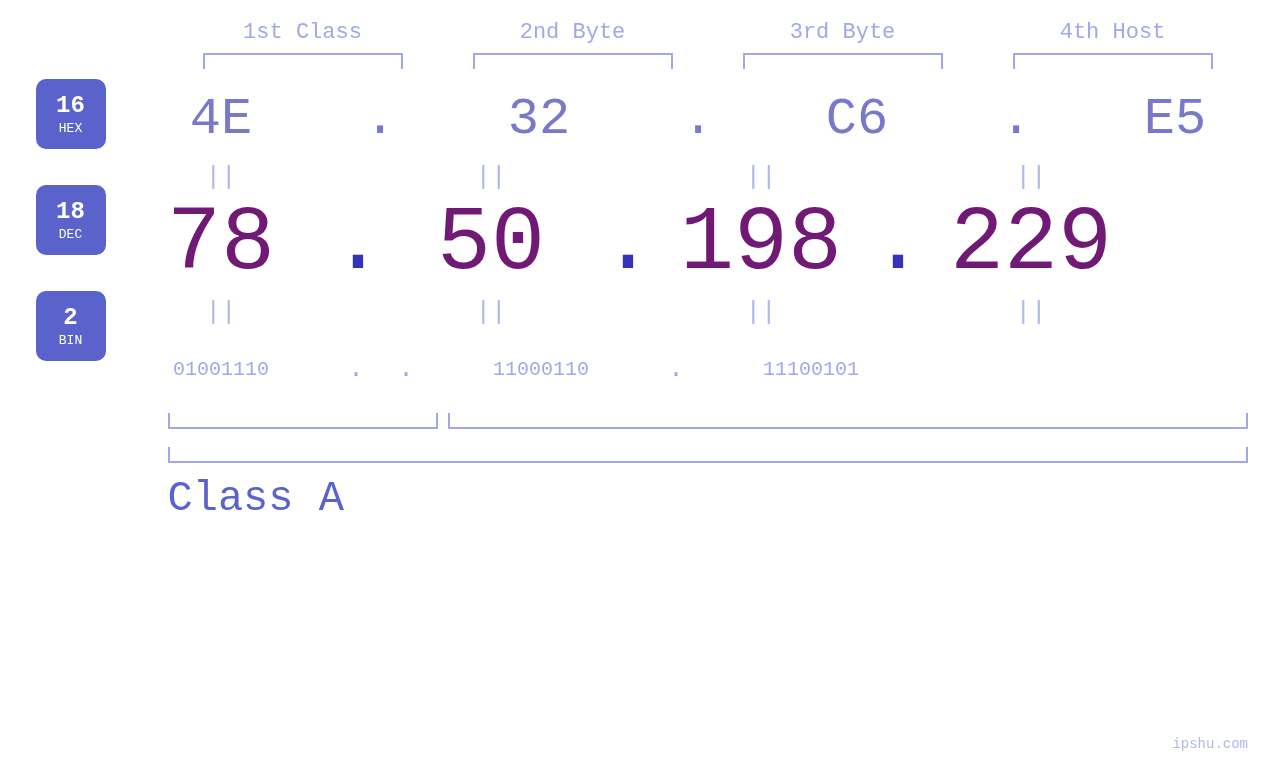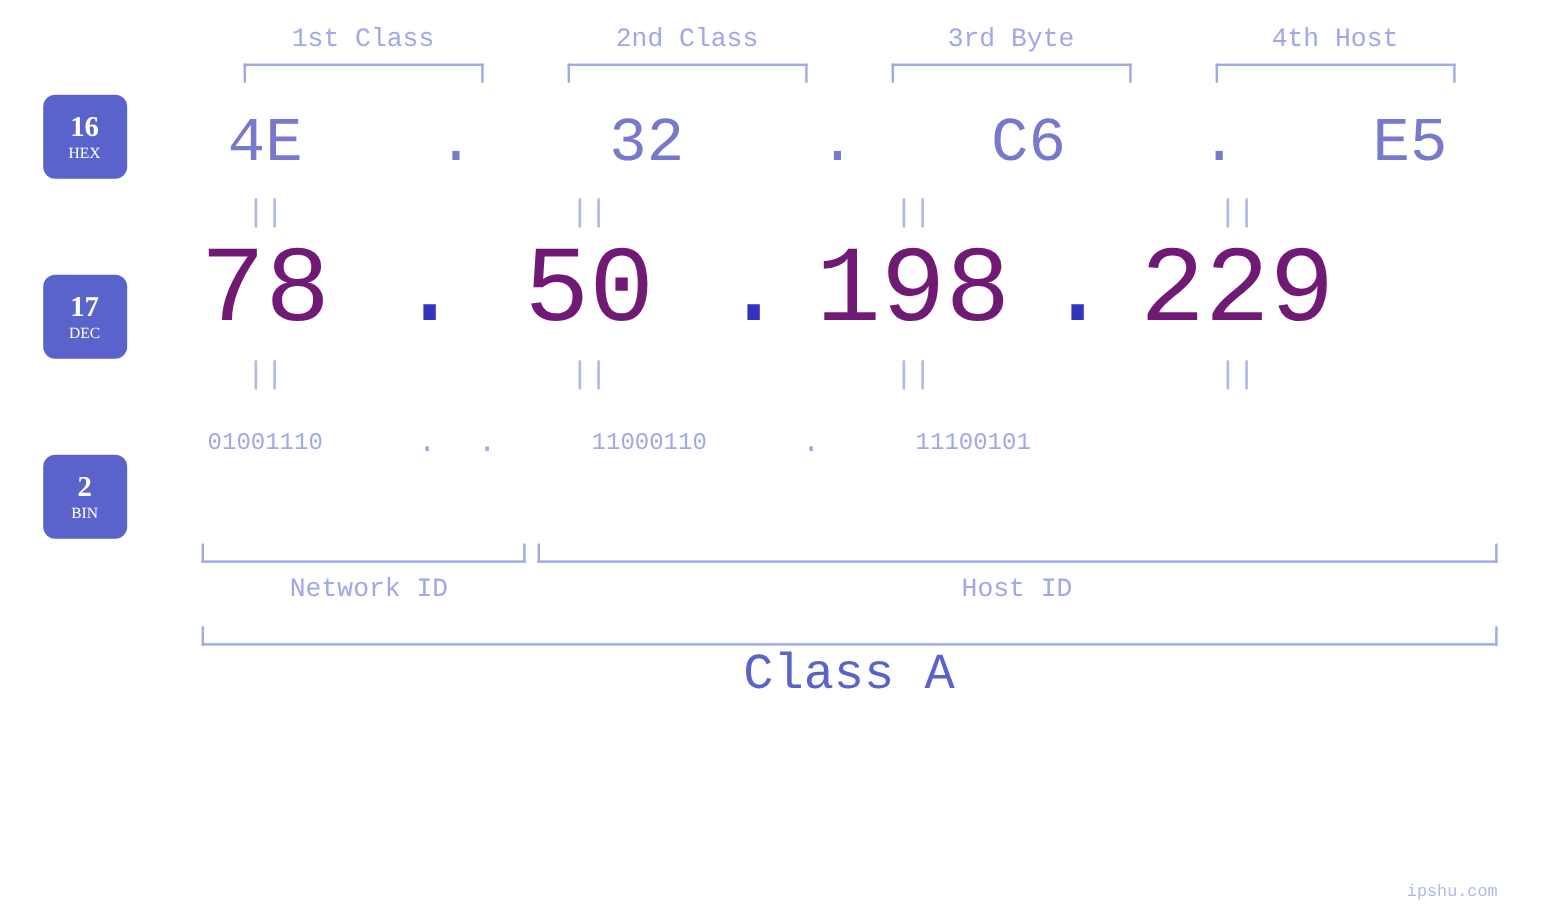--- a/index.html
+++ b/index.html
@@ -60,23 +60,22 @@
       border-top: 2px solid #a0a8e8;
       border-left: 2px solid #a0a8e8;
       border-right: 2px solid #a0a8e8;
     }
 
     .badges-col {
       display: flex;
       flex-direction: column;
       align-items: center;
       width: 130px;
-      gap: 80px;
+      gap: 36px;
       padding-left: 30px;
-      font-family: Liberation Serif, serif;
     }
 
     .badge {
       background: #5a63cc;
       color: white;
       width: 70px;
       height: 70px;
       border-radius: 10px;
       display: flex;
       flex-direction: column;
@@ -186,41 +185,41 @@
       font-family: 'Courier New', Courier, monospace;
     }
   </style>
 </head>
 <body>
 
 <div class="main-container">
 
   <div class="byte-headers">
     <div class="byte-header">1st Class</div>
-    <div class="byte-header">2nd Class</div>
+    <div class="byte-header">2nd Byte</div>
     <div class="byte-header">3rd Byte</div>
     <div class="byte-header">4th Host</div>
   </div>
 
   <div class="bracket-top-row">
     <div class="bracket-top"></div>
     <div class="bracket-top"></div>
     <div class="bracket-top"></div>
     <div class="bracket-top"></div>
   </div>
 
   <div style="display:flex; width:1285px; margin-top:10px;">
 
     <div class="badges-col">
       <div class="badge">
         <span class="badge-num">16</span>
         <span class="badge-label">HEX</span>
       </div>
       <div class="badge">
-        <span class="badge-num">17</span>
+        <span class="badge-num">18</span>
         <span class="badge-label">DEC</span>
       </div>
       <div class="badge">
         <span class="badge-num">2</span>
         <span class="badge-label">BIN</span>
       </div>
     </div>
 
     <div class="values-area">
 
@@ -318,30 +317,22 @@
 
   <div style="display:flex; width:1080px; margin-left:130px; margin-top:4px;">
 
     <div style="width:270px; height:16px; border-bottom:2px solid #a0a8e8; border-left:2px solid #a0a8e8; border-right:2px solid #a0a8e8;"></div>
 
     <div style="width:10px;"></div>
 
     <div style="flex:1; height:16px; border-bottom:2px solid #a0a8e8; border-left:2px solid #a0a8e8; border-right:2px solid #a0a8e8;"></div>
   </div>
 
-  <div style="display:flex; width:1080px; margin-left:130px; margin-top:10px;">
-    <div style="width:280px; text-align:center;">
-      <span style="color:#a0a8e8; font-size:22px; font-family:'Courier New',Courier,monospace;">Network ID</span>
-    </div>
-    <div style="flex:1; text-align:center;">
-      <span style="color:#a0a8e8; font-size:22px; font-family:'Courier New',Courier,monospace;">Host ID</span>
-    </div>
-  </div>
 
   <div style="width:1080px; margin-left:130px; margin-top:18px; height:16px; border-bottom:2px solid #a0a8e8; border-left:2px solid #a0a8e8; border-right:2px solid #a0a8e8;"></div>
 
-  <div style="width:1080px; margin-left:130px; text-align:center; margin-top:0;">
+  <div style="width:1080px; margin-left:130px; text-align:left; margin-top:12px;">
     <span class="class-label">Class A</span>
   </div>
 
   <div class="watermark">ipshu.com</div>
 
 </div>
 
 </body></html>

